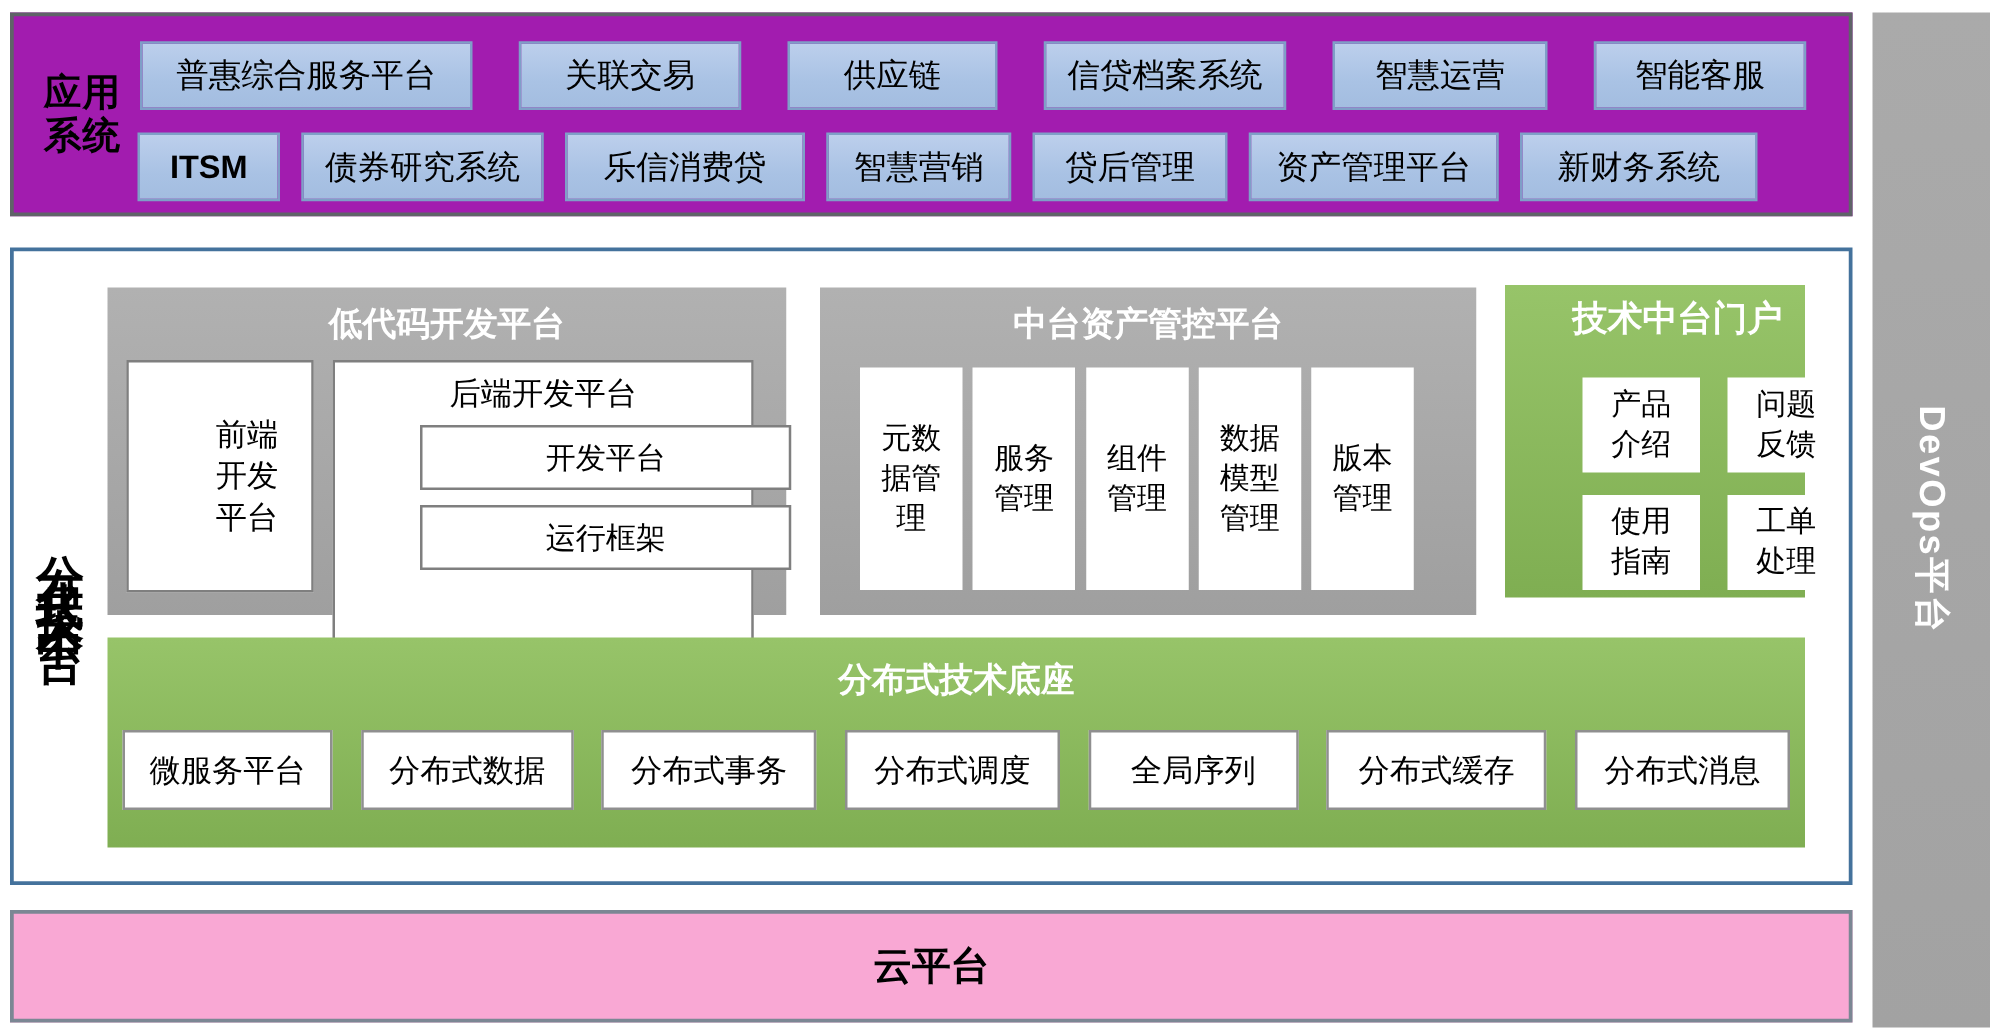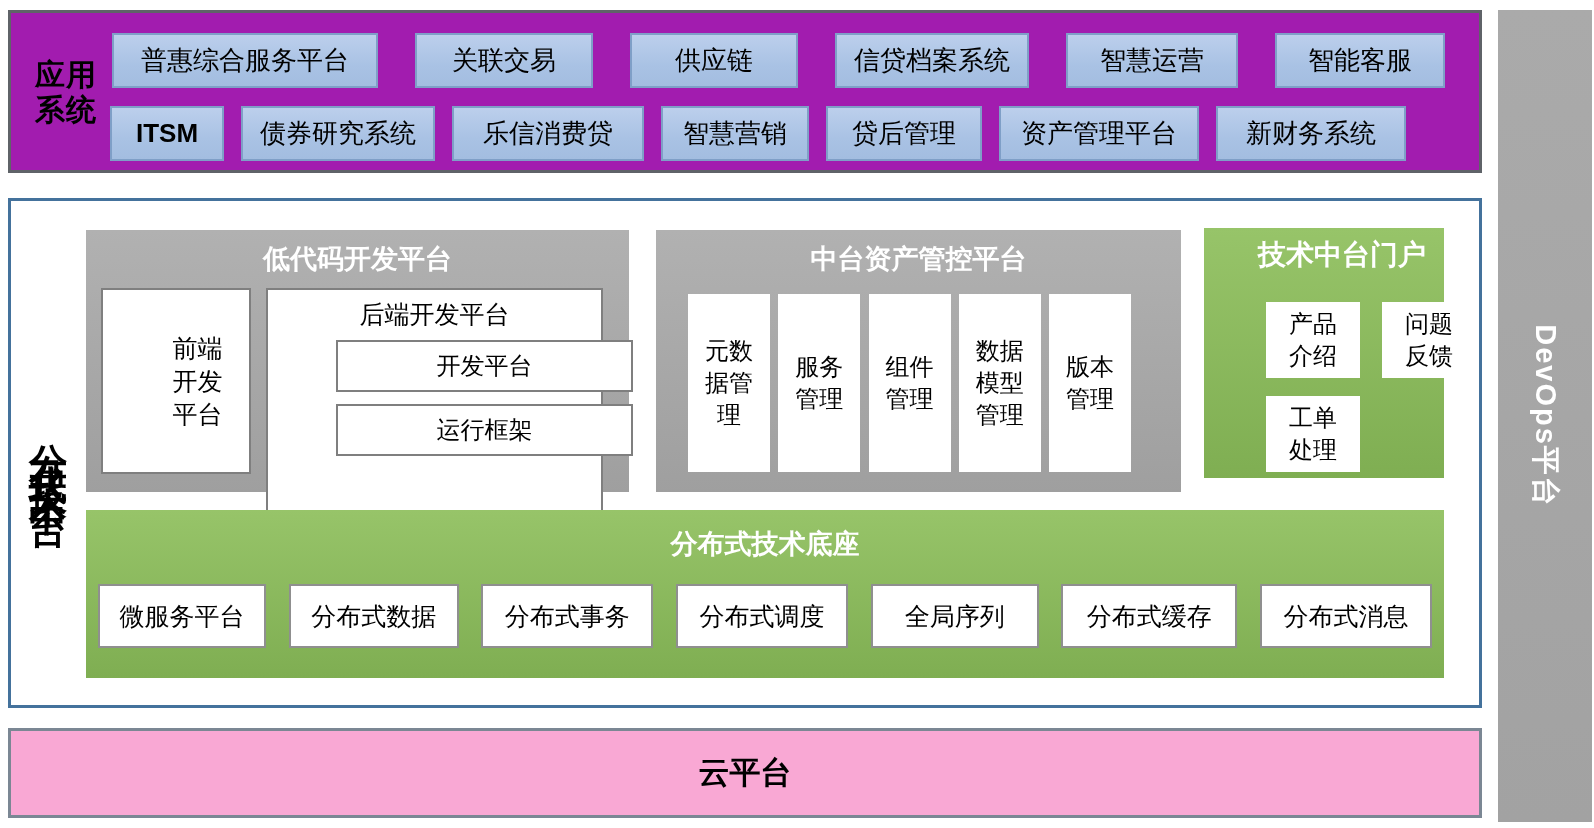--- a/index.html
+++ b/index.html
@@ -196,20 +196,23 @@
     <div class="panel green p-portal">
       <div class="panel-title">技术中台门户</div>
       <div class="portal-grid">
         <div class="portal-box">
             <span class="wrap2">产品介绍</span>
           </div>
         <div class="portal-box">
             <span class="wrap2">问题反馈</span>
           </div>
         <div class="portal-box">
+            <span class="wrap2">使用指南</span>
+          </div>
+        <div class="portal-box">
             <span class="wrap2">工单处理</span>
           </div>
       </div>
     </div>
 
     <div class="panel green p-base">
       <div class="panel-title base-title">分布式技术底座</div>
       <div class="base-items">
         <div class="base-box bb0">微服务平台</div>
         <div class="base-box bb1">分布式数据</div>

